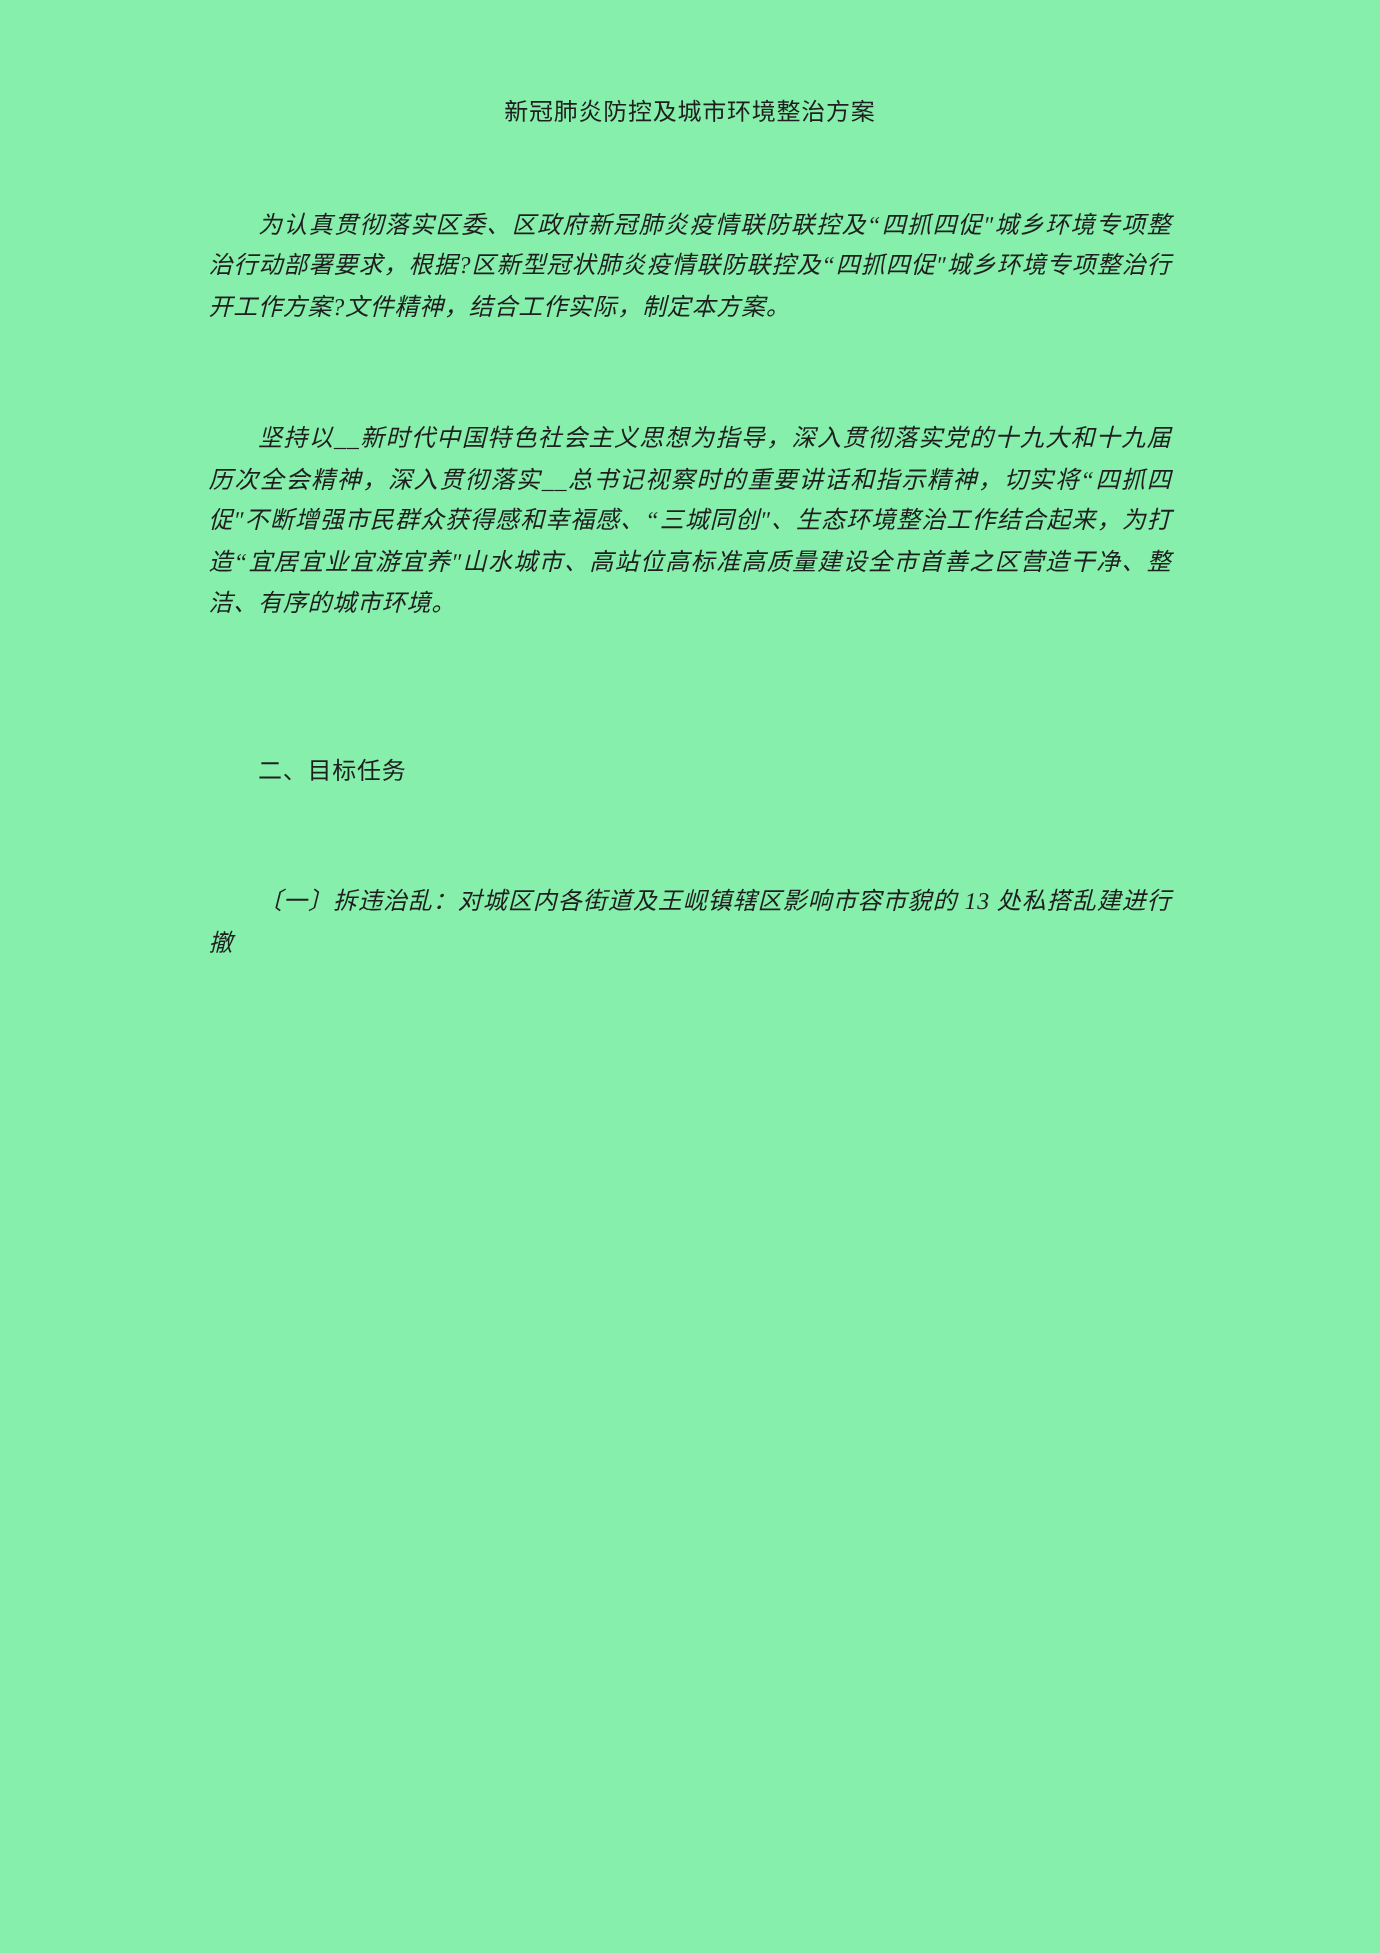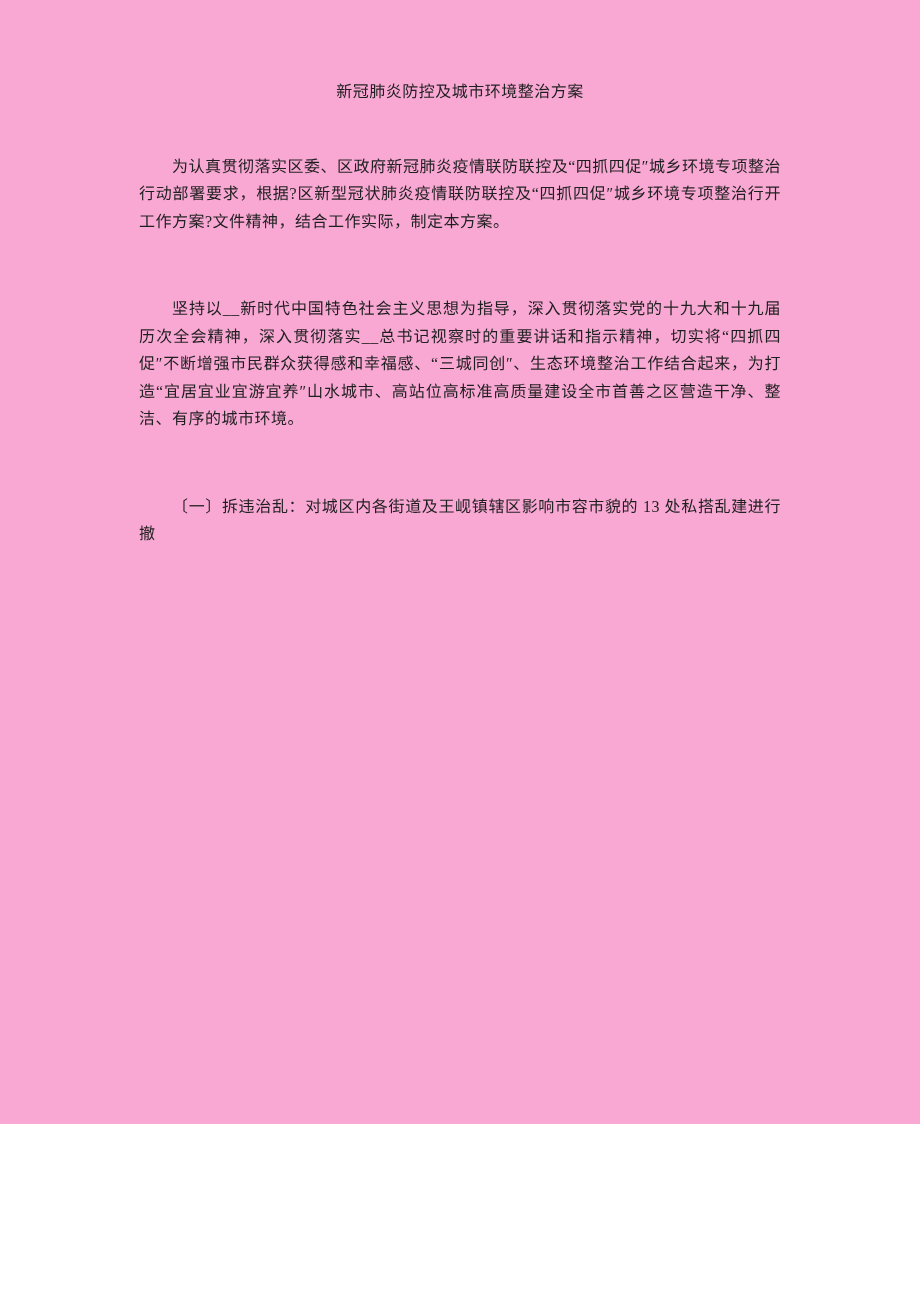--- a/index.html
+++ b/index.html
@@ -3,58 +3,60 @@
 <meta charset="utf-8">
 <style>
   html, body {
     margin: 0;
     padding: 0;
     background: #ffffff;
   }
   .page {
     position: relative;
     width: 920px;
-    height: 1124px;
+    height: 1302px;
     margin: 0 auto;
-    background: #f9a8d4;
+    background: #86efac;
     box-sizing: border-box;
-    padding: 78px 139px 0 139px;
+    padding: 62px 139px 0 139px;
     overflow: hidden;
     font-family: "Liberation Serif", "DejaVu Serif", serif;
     font-size: 16px;
     line-height: 27.5px;
     letter-spacing: 0.5px;
     color: #1f1f1f;
   }
   .doc-title {
     margin: 0;
     text-align: center;
     font-size: 16px;
     font-weight: normal;
     line-height: 27.5px;
   }
   .para {
     margin: 60px 0 0 0;
     text-align: justify;
     text-justify: inter-ideograph;
     text-indent: 33px;
     word-break: break-all;
+    font-style: italic;
   }
   .para.first-para {
     margin-top: 47px;
   }
   .heading {
     margin: 84px 0 0 0;
     text-indent: 33px;
     font-weight: normal;
   }
 </style>
 </head>
 <body>
 
 <div class="page">
   <h1 class="doc-title">新冠肺炎防控及城市环境整治方案</h1>
   <div>
       <p class="para first-para">为认真贯彻落实区委、区政府新冠肺炎疫情联防联控及“四抓四促″城乡环境专项整治行动部署要求，根据?区新型冠状肺炎疫情联防联控及“四抓四促″城乡环境专项整治行开工作方案?文件精神，结合工作实际，制定本方案。</p>
       <p class="para">坚持以__新时代中国特色社会主义思想为指导，深入贯彻落实党的十九大和十九届历次全会精神，深入贯彻落实__总书记视察时的重要讲话和指示精神，切实将“四抓四促″不断增强市民群众获得感和幸福感、“三城同创″、生态环境整治工作结合起来，为打造“宜居宜业宜游宜养″山水城市、高站位高标准高质量建设全市首善之区营造干净、整洁、有序的城市环境。</p>
+      <p class="heading">二、目标任务</p>
       <p class="para">〔一〕拆违治乱：对城区内各街道及王岘镇辖区影响市容市貌的 13 处私搭乱建进行撤</p>
     </div>
 </div>
 
 </body></html>

